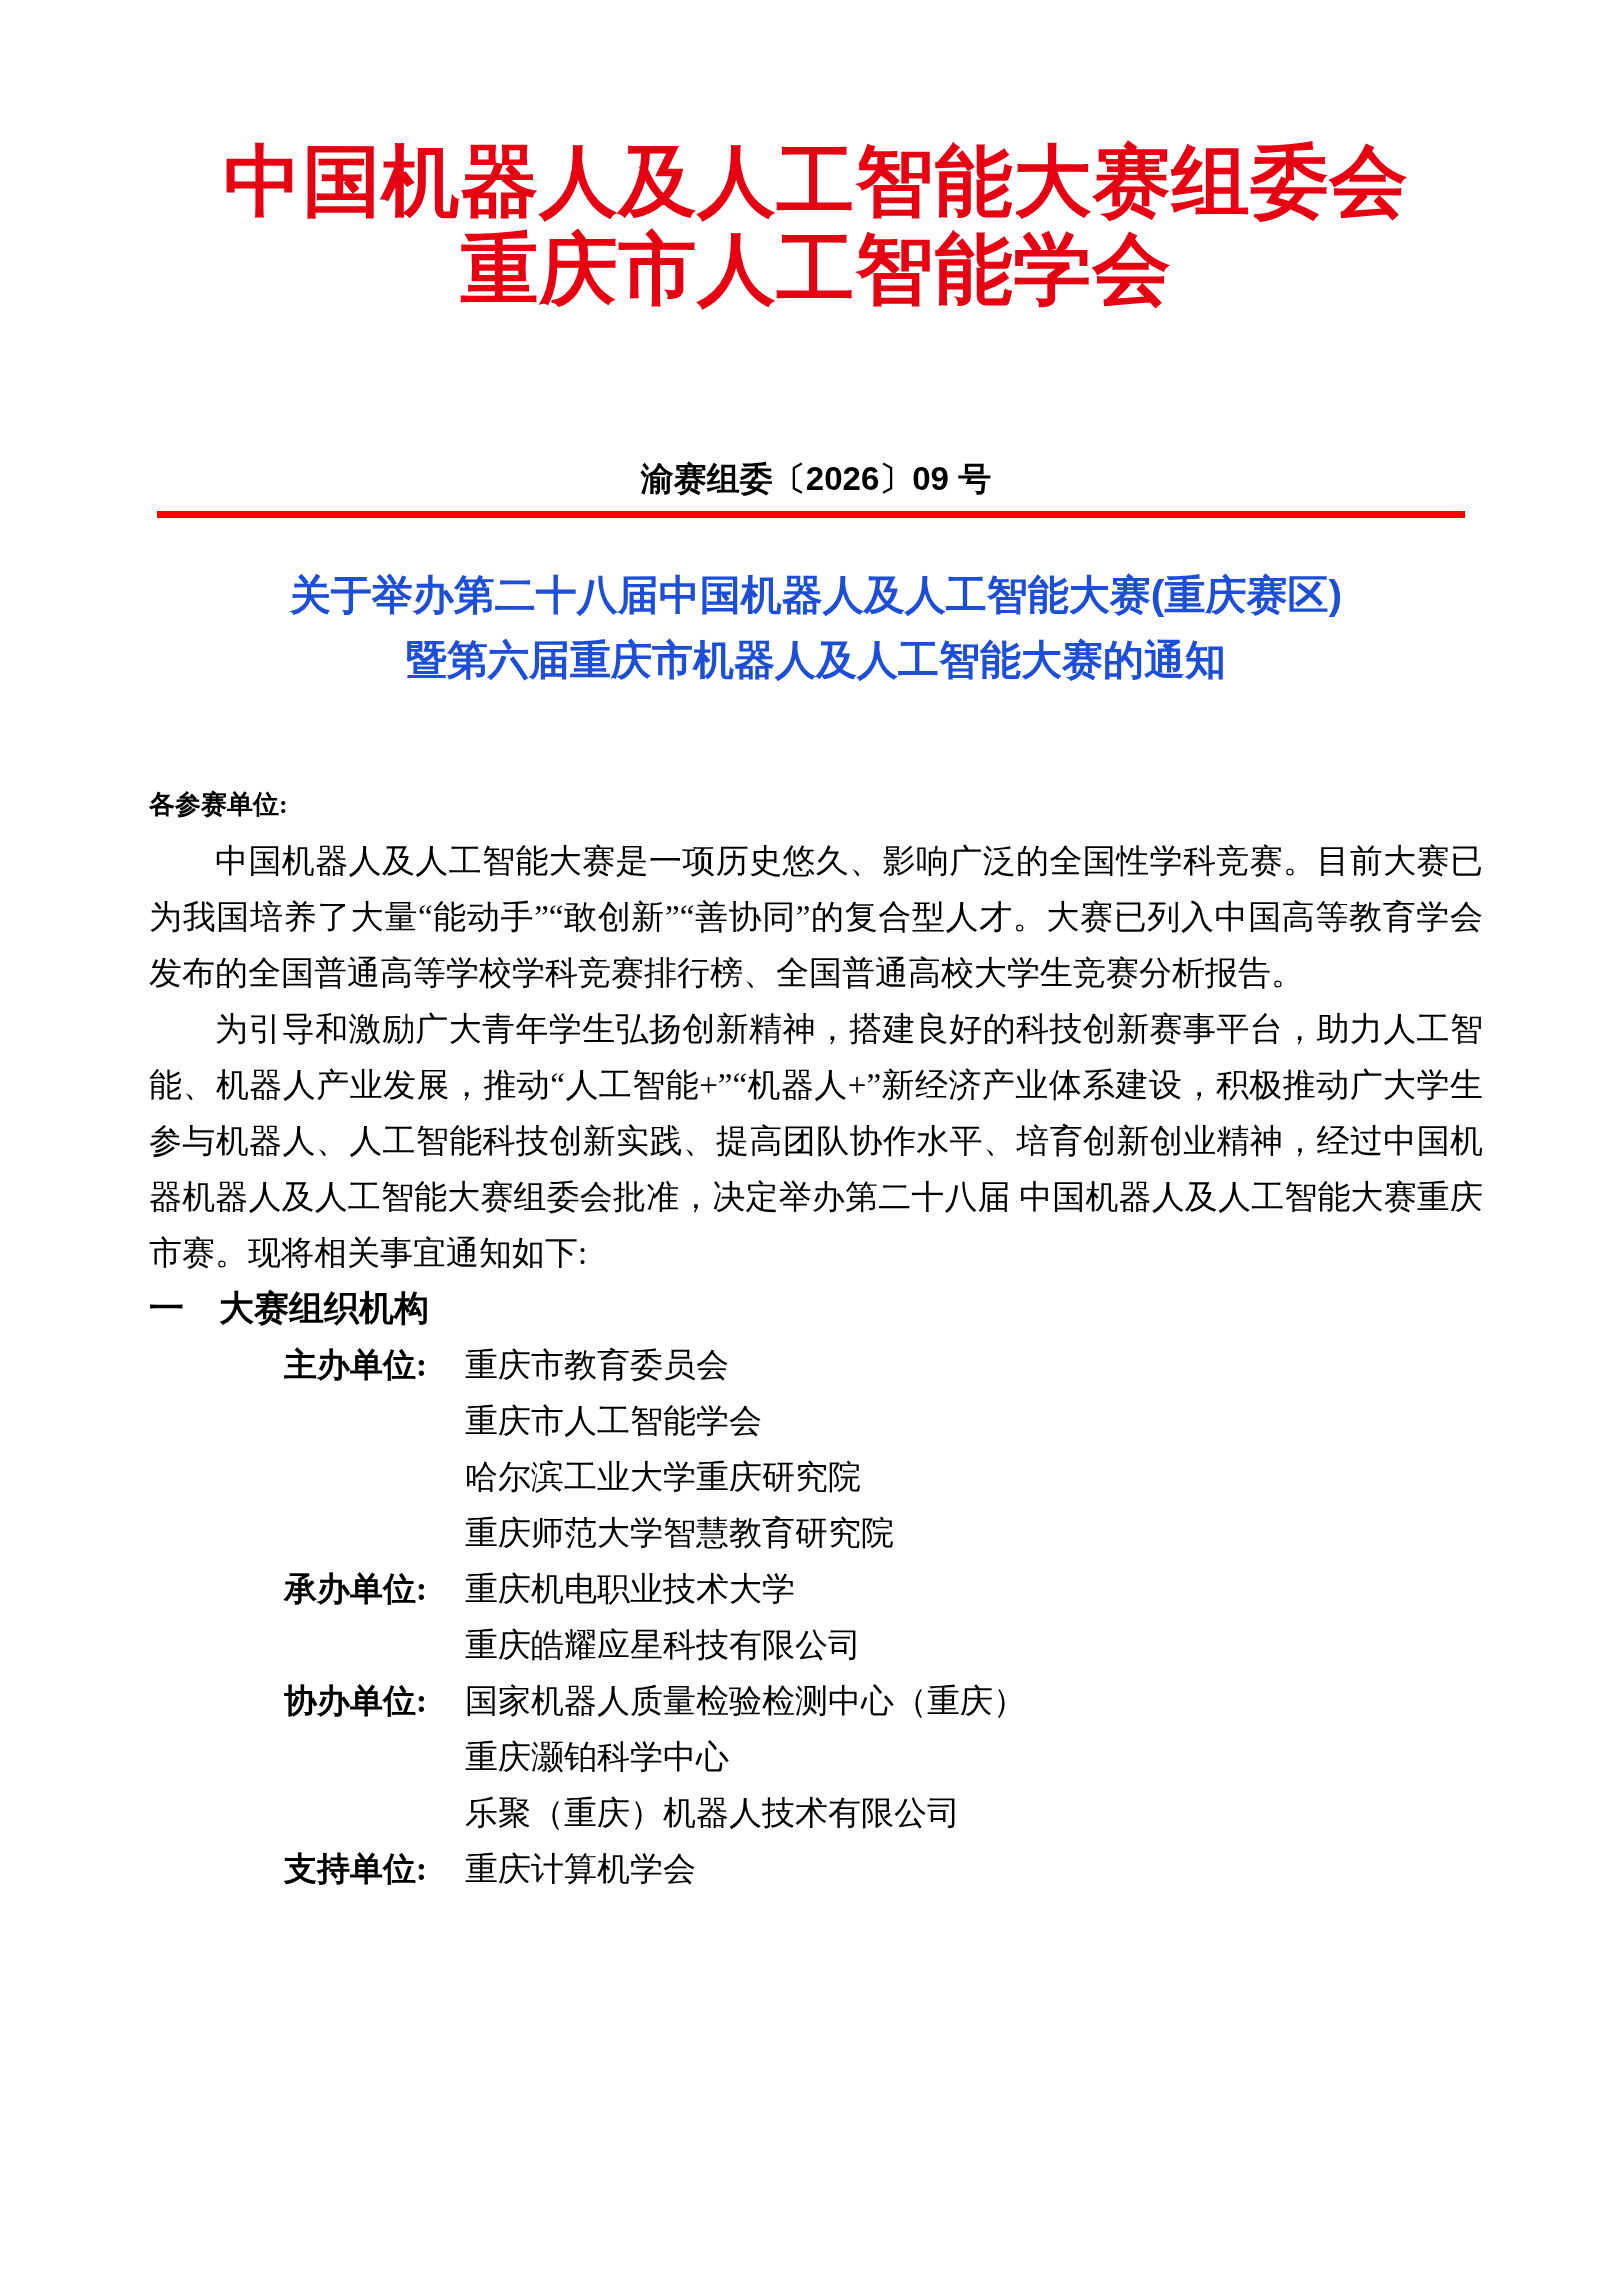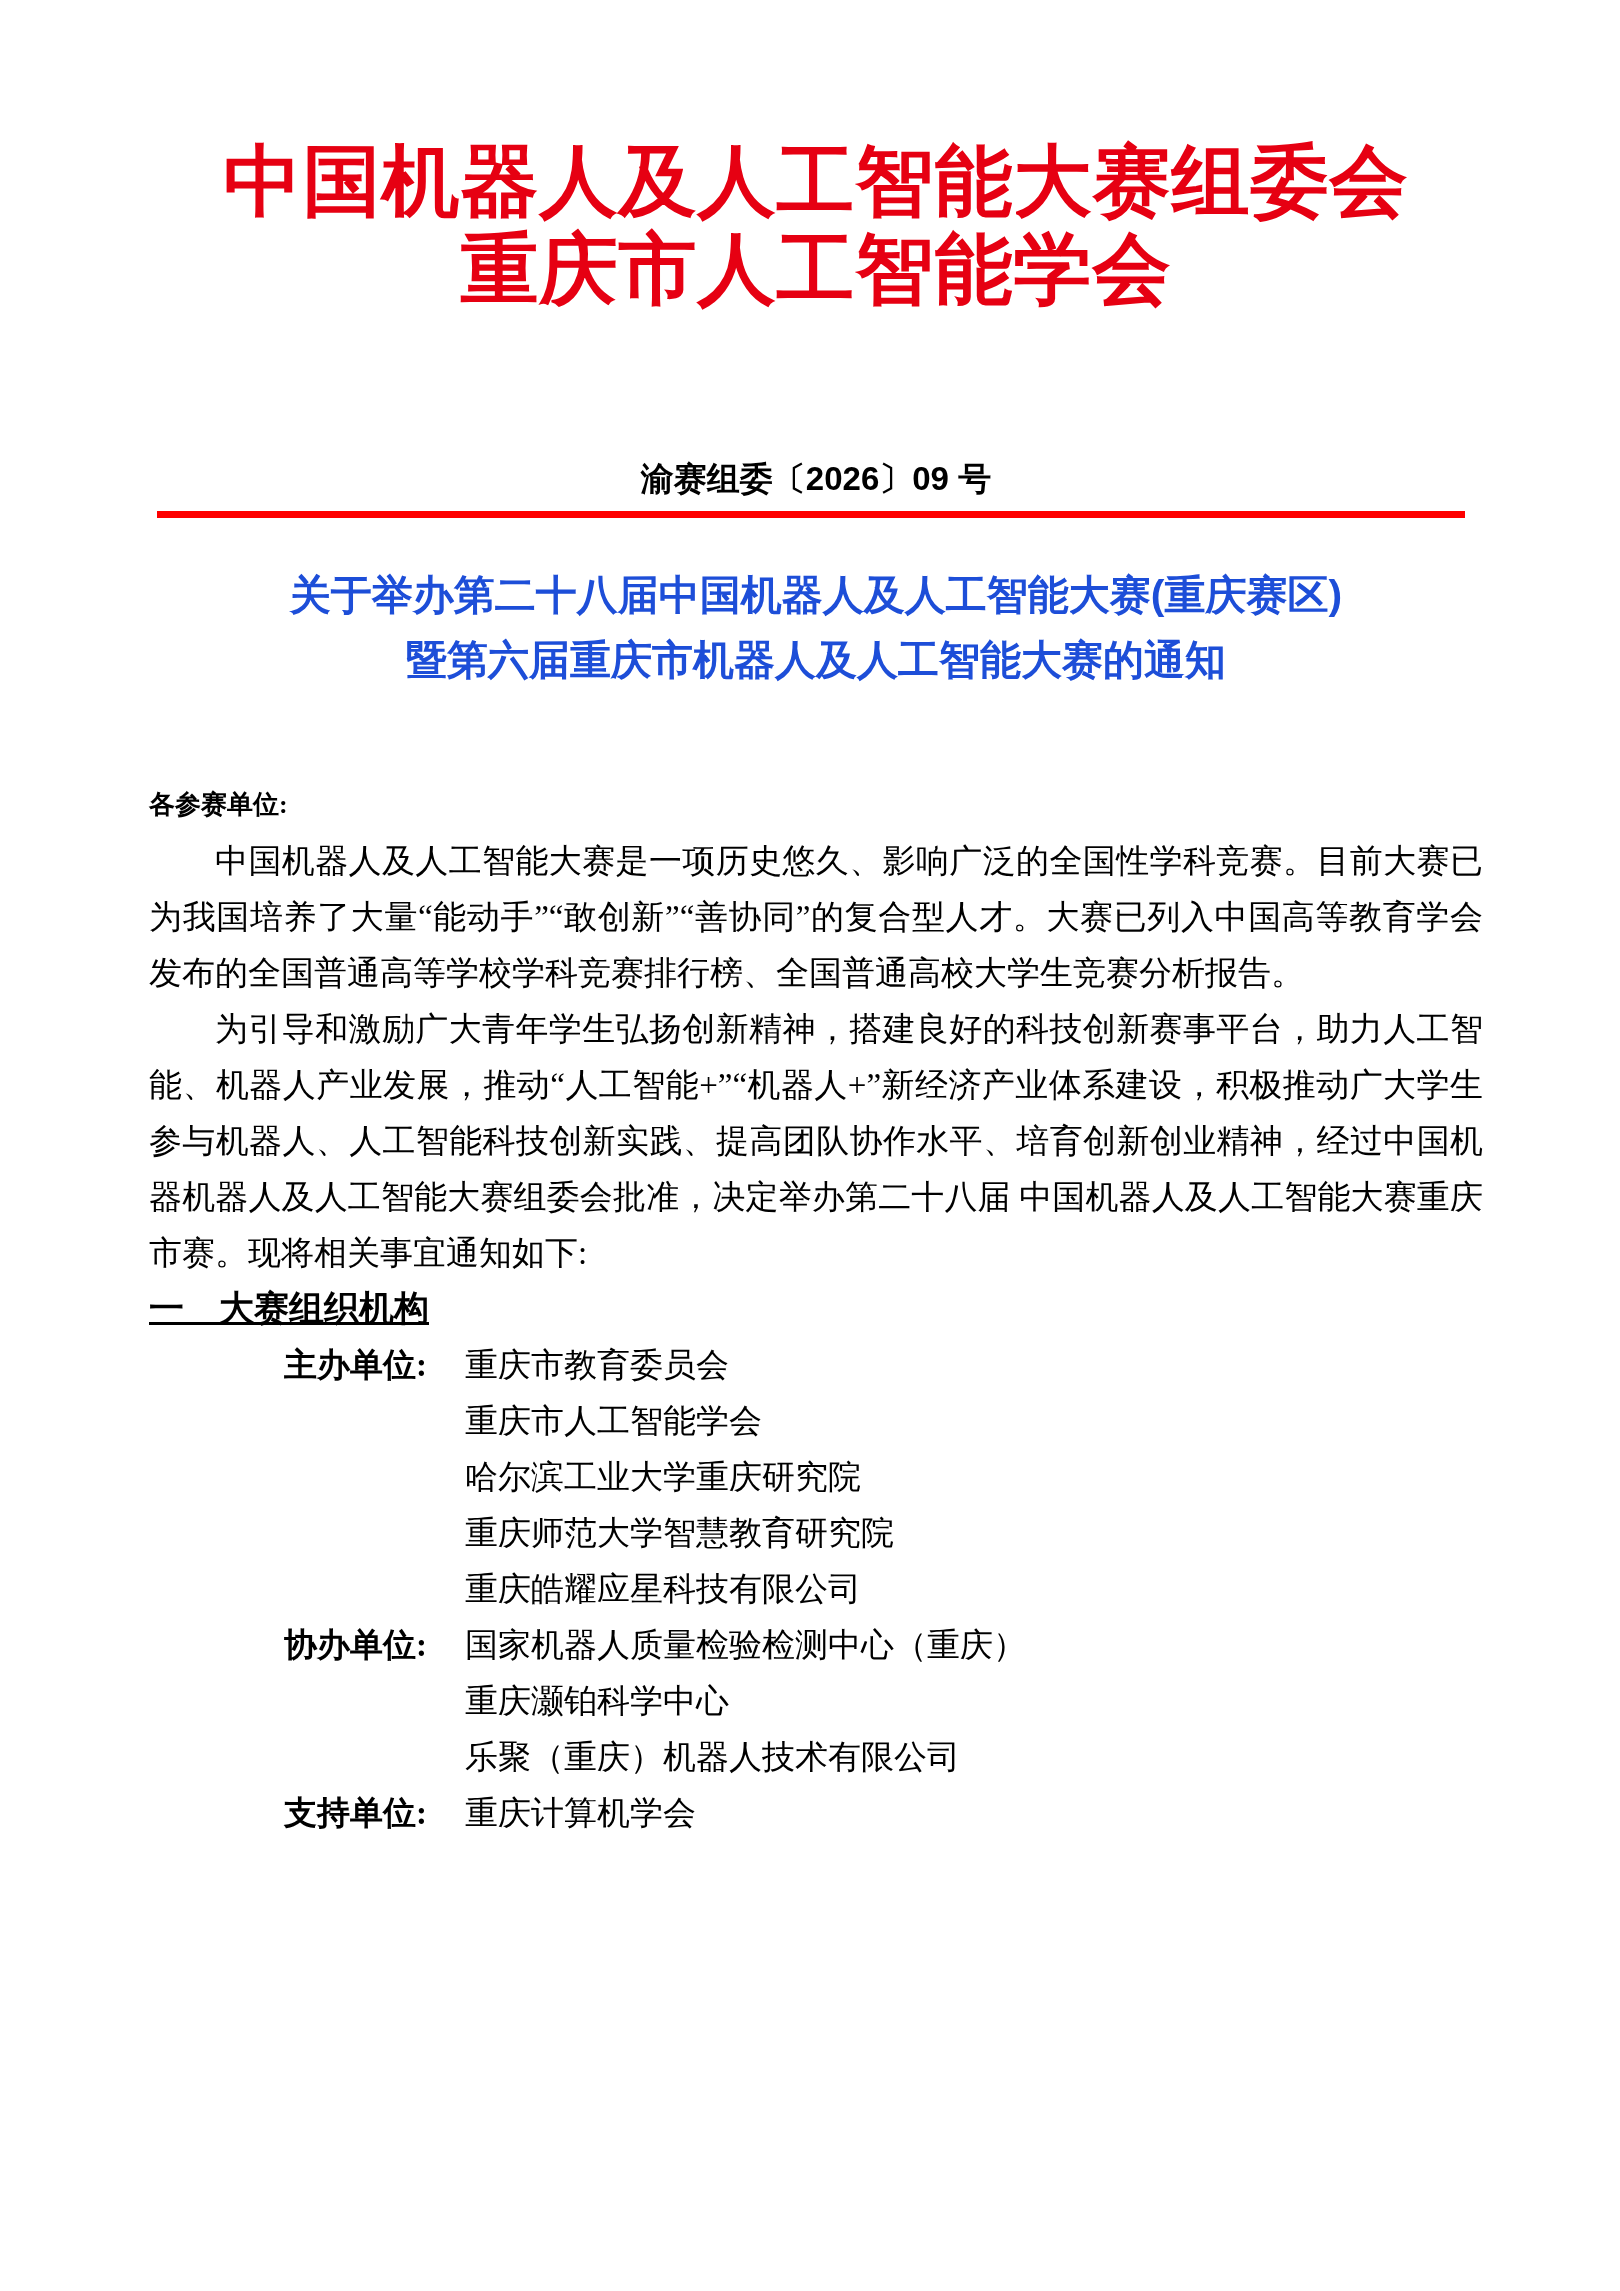--- a/index.html
+++ b/index.html
@@ -69,21 +69,20 @@
     text-indent: 2em;
     text-align: justify;
     line-height: 56px;
     font-size: 33px;
   }
   .section-heading {
     font-weight: 700;
     font-size: 35px;
     line-height: 56px;
     white-space: pre-wrap;
-    text-decoration: underline;
   }
   
   .org-list { }
   .org-row {
     padding-left: 135px;
     line-height: 56px;
     font-size: 33px;
     display: flex;
     align-items: flex-end;
   }
@@ -142,20 +141,24 @@
       </div>
       <div class="org-row">
         <span class="role-label"></span>
         <span class="org-name">哈尔滨工业大学重庆研究院</span>
       </div>
       <div class="org-row">
         <span class="role-label"></span>
         <span class="org-name">重庆师范大学智慧教育研究院</span>
       </div>
       <div class="org-row">
+        <span class="role-label">承办单位:</span>
+        <span class="org-name">重庆机电职业技术大学</span>
+      </div>
+      <div class="org-row">
         <span class="role-label"></span>
         <span class="org-name">重庆皓耀应星科技有限公司</span>
       </div>
       <div class="org-row">
         <span class="role-label">协办单位:</span>
         <span class="org-name">国家机器人质量检验检测中心（重庆）</span>
       </div>
       <div class="org-row">
         <span class="role-label"></span>
       </div>

